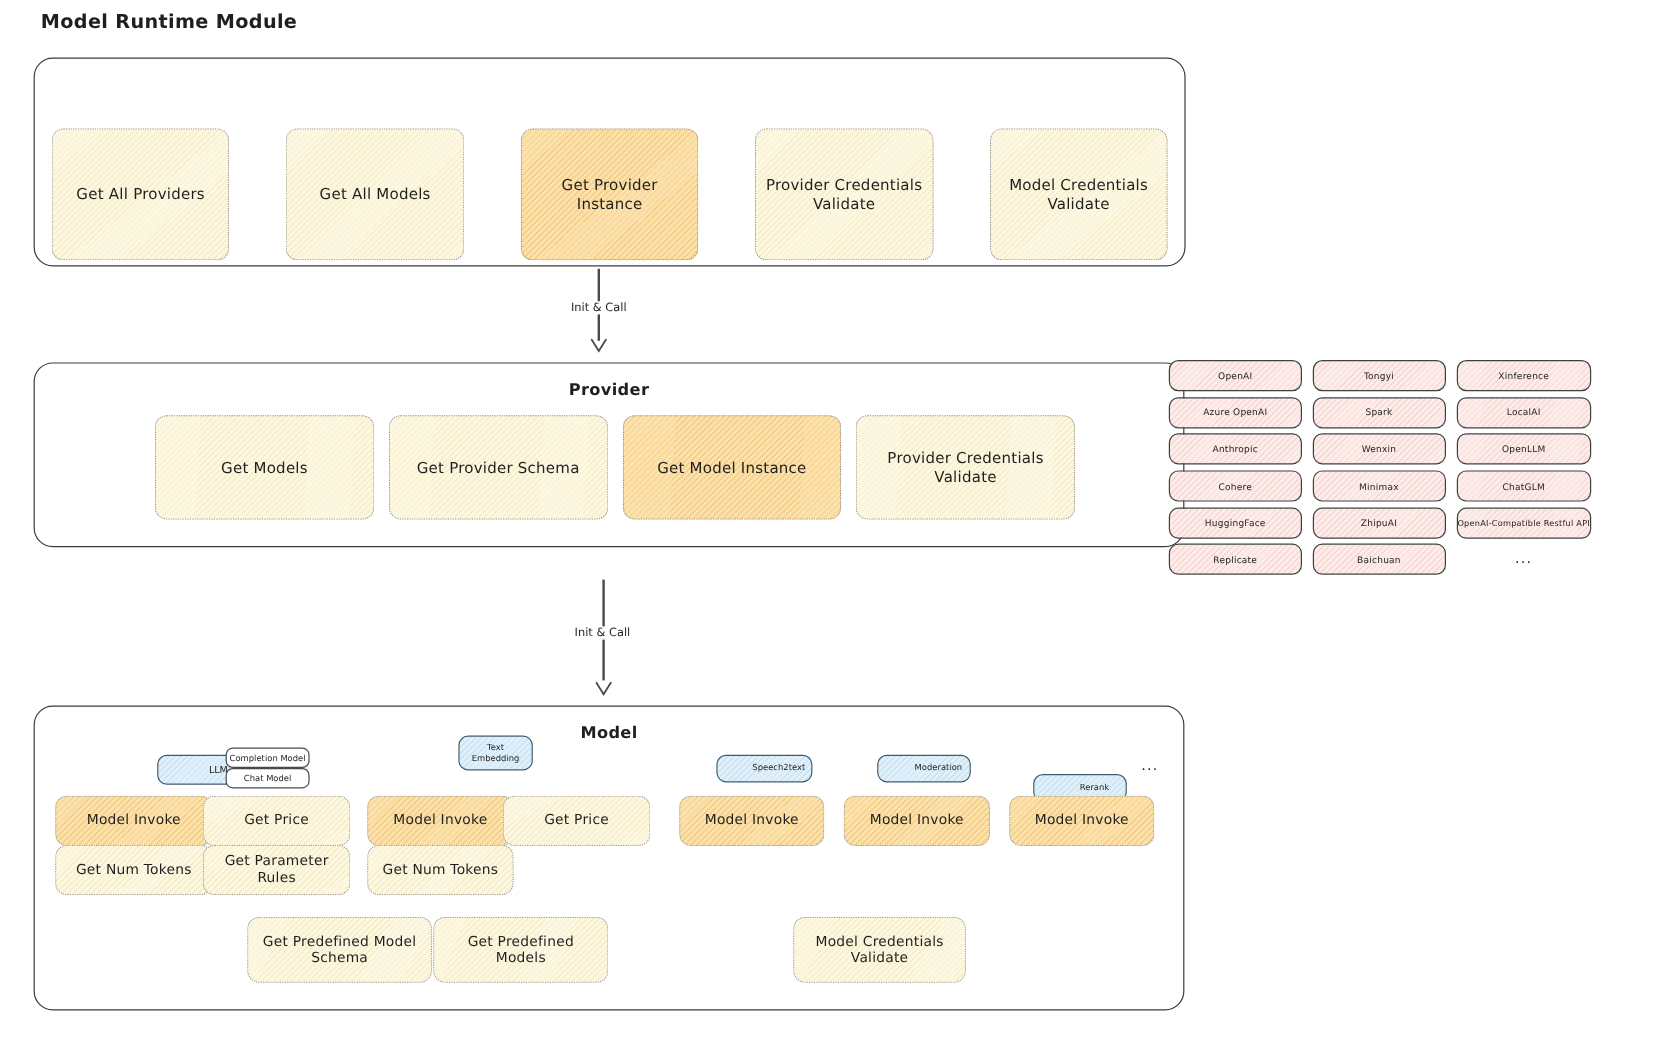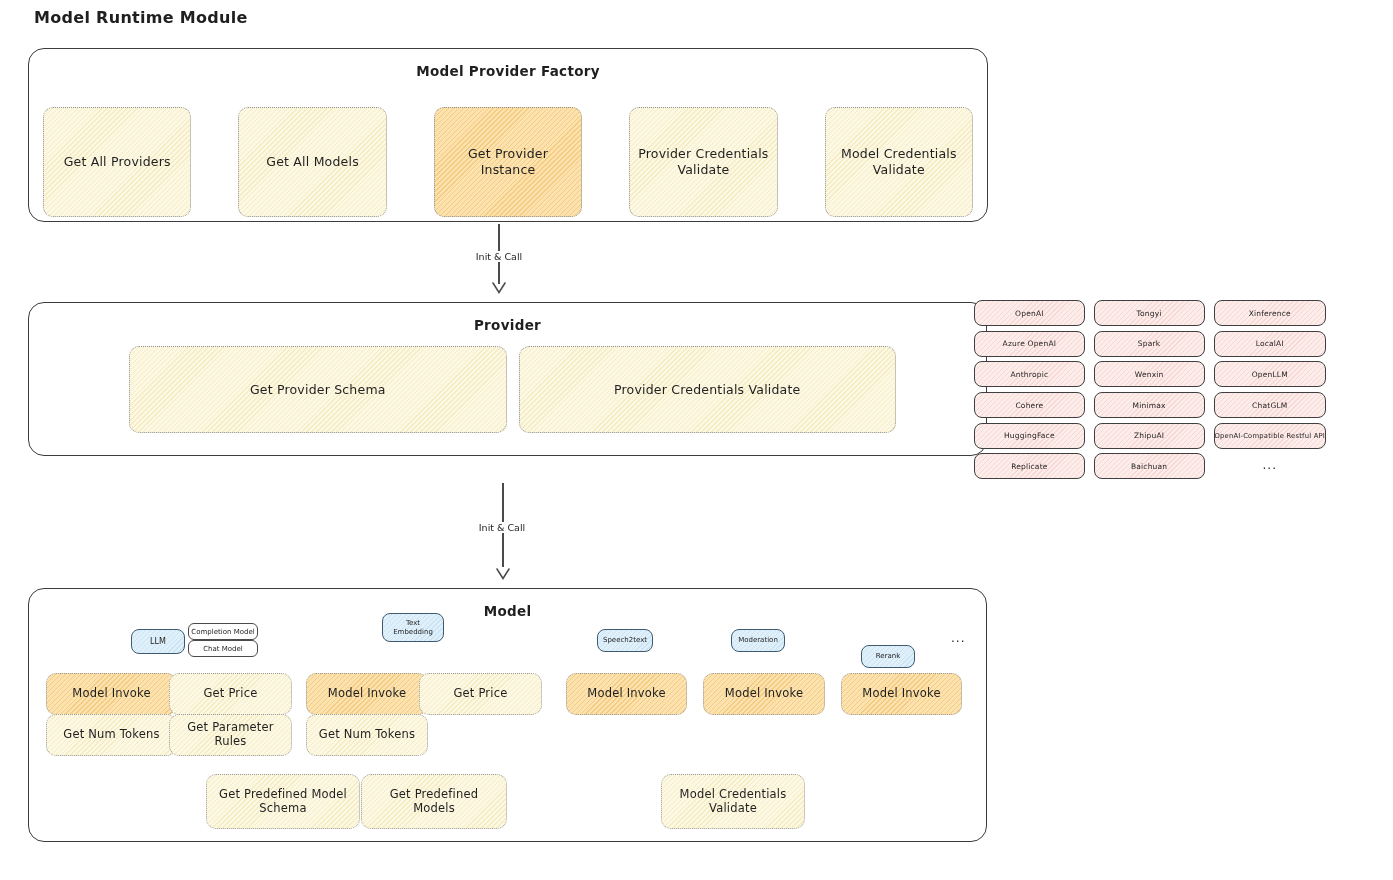--- a/index.html
+++ b/index.html
@@ -17,72 +17,73 @@
   .boxtitle{position:absolute;left:0;right:0;top:14px;text-align:center;font-size:13.5px;font-weight:600;letter-spacing:.3px;}
 
   .row{position:absolute;display:flex;gap:12px;}
   .btn{display:flex;align-items:center;justify-content:center;text-align:center;
        border:1.6px dotted #8f8f8f;border-radius:10px;padding:4px 8px;
        font-size:12.5px;line-height:1.25;letter-spacing:.2px;}
   .flex1{flex:1;}
   .fill-y{background:repeating-linear-gradient(135deg,#fdf8e3 0px,#fdf8e3 2.5px,#f6ecc4 2.5px,#f6ecc4 3.5px);}
   .fill-o{background:repeating-linear-gradient(135deg,#fbe2ae 0px,#fbe2ae 2.5px,#f4cb80 2.5px,#f4cb80 3.5px);}
   .fill-p{background:repeating-linear-gradient(135deg,#fcecea 0px,#fcecea 2.5px,#f7d8d5 2.5px,#f7d8d5 3.5px);}
-  .fill-b{background:repeating-linear-gradient(135deg,#e0f0fa 0px,#e0f0fa 2.5px,#cbe4f3 2.5px,#cbe4f3 3.5px);}
+  .fill-b{background:repeating-linear-gradient(135deg,#e0f0fa 0px,#e0f0fa 2.5px,#cbe4f3 2.5px,#cbe4f3 3.5px);padding-left:24px;}
 
   .vline{position:absolute;width:1.5px;background:#4a4a4a;}
   .alabel{position:absolute;transform:translateX(-50%);background:#fff;padding:0 4px;
           font-size:9.5px;white-space:nowrap;}
   .chev{position:absolute;}
 
   .pgrid{position:absolute;left:974px;top:300px;width:352px;display:grid;
          grid-template-columns:repeat(3,1fr);column-gap:9px;row-gap:4.7px;}
   .pcell{height:24px;display:flex;align-items:center;justify-content:center;
          border:1.1px solid #3f3f3f;border-radius:8px;font-size:7.5px;letter-spacing:.2px;white-space:nowrap;}
   .pcell.wide{font-size:6.8px;}
   .pcell.dots{border:none;background:none;font-size:12px;letter-spacing:1px;}
 
   .abs{position:absolute;}
   .tag{display:flex;align-items:center;justify-content:center;text-align:center;
        border:1.1px solid #3f5a70;border-radius:8px;font-size:7.5px;line-height:1.15;}
   .wtag{display:flex;align-items:center;justify-content:center;background:#fff;
         border:1.1px solid #4a4a4a;border-radius:6px;font-size:7px;white-space:nowrap;}
   .op{display:flex;align-items:center;justify-content:center;text-align:center;
       border:1.5px dotted #9a9a9a;border-radius:10px;font-size:11.5px;line-height:1.2;
-      padding:2px 6px;letter-spacing:.2px;margin-top:10px;}
+      padding:2px 6px;letter-spacing:.2px;}
   .more{font-size:12px;letter-spacing:1px;}
 </style>
 </head>
 <body>
 
 <div class="canvas">
 
   <div class="page-title">Model Runtime Module</div>
 
   <div class="bigbox" style="left:28px;top:48px;width:958px;height:172px;">
-    <div class="boxtitle">Model Provider Factory</div>
     <div class="row" style="left:14px;right:14px;top:58px;height:110px;gap:47px;">
       <div class="btn fill-y flex1">Get All Providers</div>
       <div class="btn fill-y flex1">Get All Models</div>
       <div class="btn fill-o flex1">Get Provider Instance</div>
       <div class="btn fill-y flex1">Provider Credentials Validate</div>
       <div class="btn fill-y flex1">Model Credentials Validate</div>
     </div>
   </div>
 
   <div class="vline" style="left:498px;top:224px;height:60px;"></div>
   <svg class="chev" style="left:492px;top:282px;" width="14" height="12">
     <path d="M1 1 L7 10.5 L13 1" stroke="#4a4a4a" stroke-width="1.5" fill="none" stroke-linecap="round"></path>
   </svg>
   <div class="alabel" style="left:499px;top:251px;">Init &amp; Call</div>
 
   <div class="bigbox stack" style="left:28px;top:302px;width:957px;height:152px;">
     <div class="boxtitle">Provider</div>
     <div class="row" style="left:100px;top:43px;width:767px;height:87px;">
+      <div class="btn fill-y flex1">Get Models</div>
       <div class="btn fill-y flex1">Get Provider Schema</div>
+      <div class="btn fill-o flex1">Get Model Instance</div>
       <div class="btn fill-y flex1">Provider Credentials Validate</div>
     </div>
   </div>
 
   <div class="pgrid">
     <div class="pcell fill-p">OpenAI</div>
     <div class="pcell fill-p">Tongyi</div>
     <div class="pcell fill-p">Xinference</div>
     <div class="pcell fill-p">Azure OpenAI</div>
     <div class="pcell fill-p">Spark</div>

